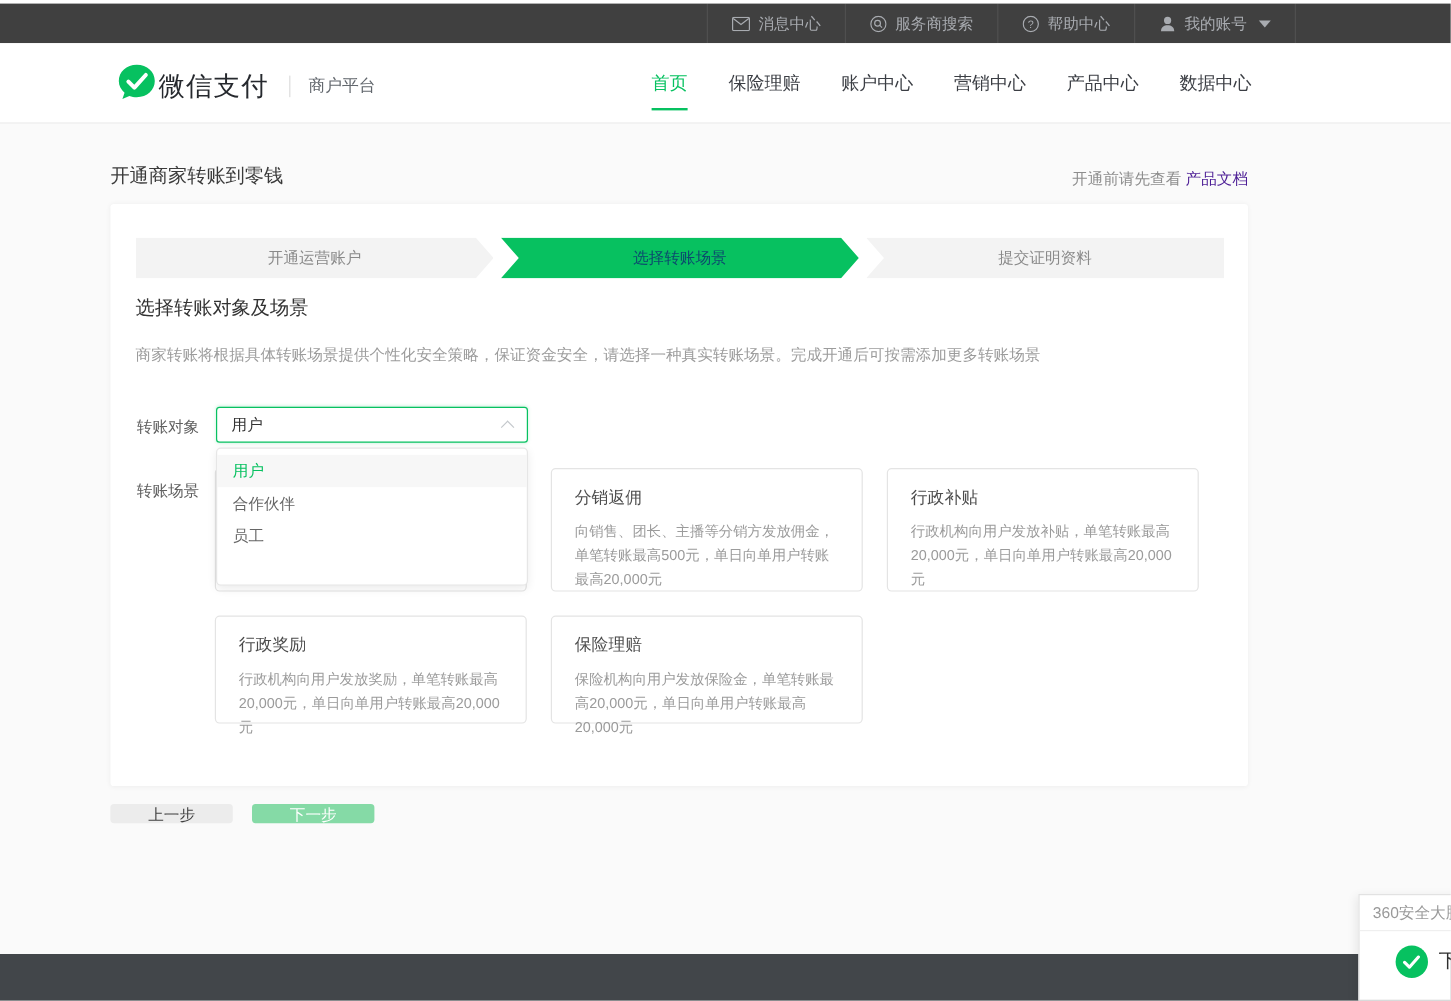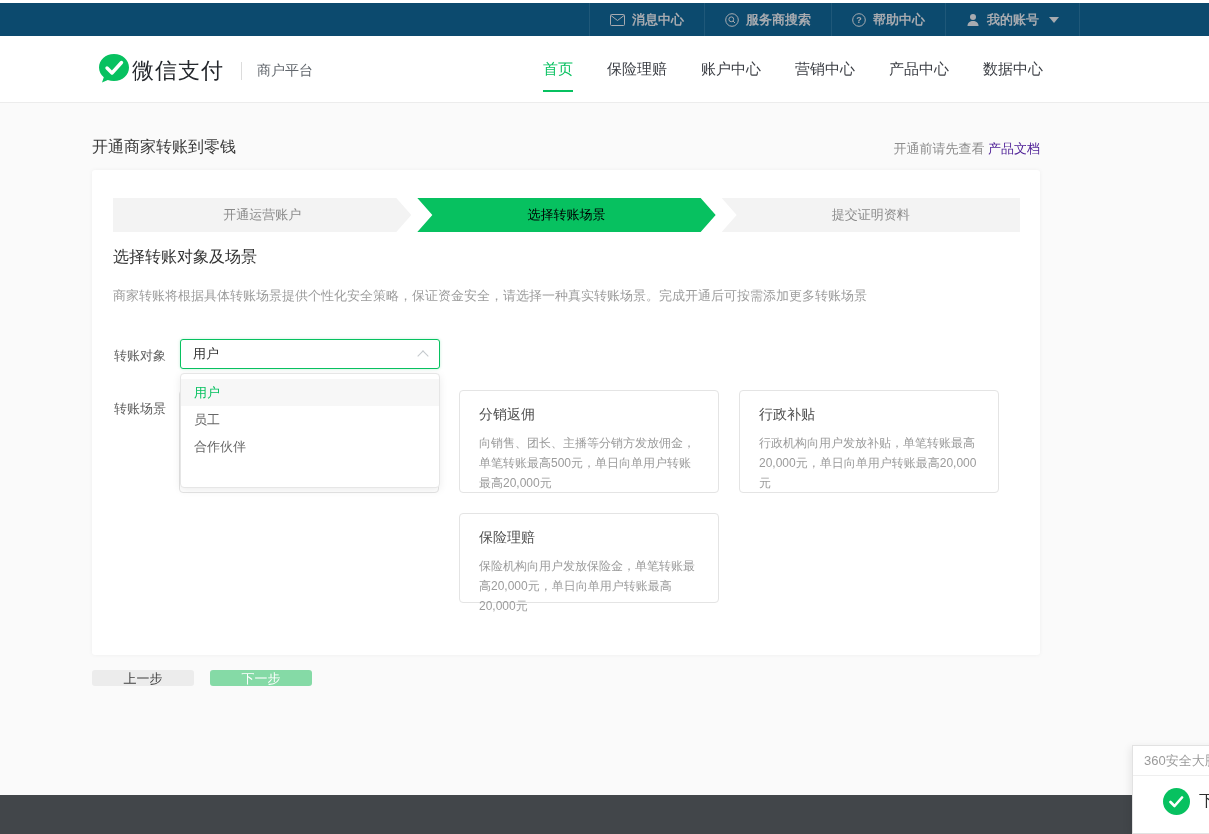--- a/index.html
+++ b/index.html
@@ -8,23 +8,22 @@
     position:relative;
     background:#fafafa;
     font-family:"Liberation Sans", sans-serif;
     overflow:hidden;
   }
 
   
   .topstrip { position:absolute; left:0; top:0; width:100%; height:3px; background:#ffffff; }
   .topbar {
     position:absolute; left:0; top:3px; width:100%; height:33px;
-    background:#0c4a6e; display:flex; justify-content:flex-end;
+    background:#404040; display:flex; justify-content:flex-end;
     padding-right:129px;
-    font-weight:bold;
   }
   .topbar-item {
     display:flex; align-items:center; gap:7px; padding:0 20px;
     color:#a8abb0; font-size:13px; cursor:pointer;
     border-left:1px solid rgba(255,255,255,0.08);
   }
   .topbar-item:last-child { border-right:1px solid rgba(255,255,255,0.08); }
   .topbar-item svg { display:block; }
   .caret-down {
     width:0; height:0; margin-left:3px;
@@ -63,21 +62,21 @@
   }
 
   
   .steps { position:absolute; left:21px; top:28px; width:907px; height:34px; display:flex; gap:6px; }
   .step {
     flex:1; display:flex; align-items:center; justify-content:center;
     font-size:13px; color:#8a8a8a; background:#f3f3f3;
   }
   .step.first { clip-path:polygon(0 0, calc(100% - 15px) 0, 100% 50%, calc(100% - 15px) 100%, 0 100%); }
   .step.active {
-    background:#07c160; color:#000000;
+    background:#07c160; color:#0c4a6e;
     clip-path:polygon(0 0, calc(100% - 15px) 0, 100% 50%, calc(100% - 15px) 100%, 0 100%, 15px 50%);
   }
   .step.last { clip-path:polygon(0 0, 100% 0, 100% 100%, 0 100%, 15px 50%); }
 
   .section-title { position:absolute; left:21px; top:77px; font-size:16px; color:#333333; }
   .section-desc  { position:absolute; left:21px; top:117px; font-size:13px; color:#9c9c9c; }
 
   
   .field-label { position:absolute; font-size:13px; color:#606060; }
   .label-target { left:22px; top:177px; }
@@ -232,36 +231,40 @@
   <div class="field-label label-target">转账对象</div>
   <div class="field-label label-scene">转账场景</div>
 
   <div class="select-box">
     <span class="select-value">用户</span>
     <span class="chevron-up"></span>
   </div>
 
   <div class="dropdown">
     <div class="option selected">用户</div>
+    <div class="option">合作伙伴</div>
     <div class="option">员工</div>
-    <div class="option">合作伙伴</div>
   </div>
 
   <div class="card card-hidden"></div>
 
   <div class="card card-r1c2">
     <div class="card-title">分销返佣</div>
     <div class="card-desc">向销售、团长、主播等分销方发放佣金，单笔转账最高500元，单日向单用户转账最高20,000元</div>
   </div>
 
   <div class="card card-r1c3">
     <div class="card-title">行政补贴</div>
     <div class="card-desc">行政机构向用户发放补贴，单笔转账最高20,000元，单日向单用户转账最高20,000元</div>
   </div>
 
+  <div class="card card-r2c1">
+    <div class="card-title">行政奖励</div>
+    <div class="card-desc">行政机构向用户发放奖励，单笔转账最高20,000元，单日向单用户转账最高20,000元</div>
+  </div>
 
   <div class="card card-r2c2">
     <div class="card-title">保险理赔</div>
     <div class="card-desc">保险机构向用户发放保险金，单笔转账最高20,000元，单日向单用户转账最高20,000元</div>
   </div>
 
 </div>
 
 <button class="btn btn-prev">上一步</button>
 <button class="btn btn-next">下一步</button>

